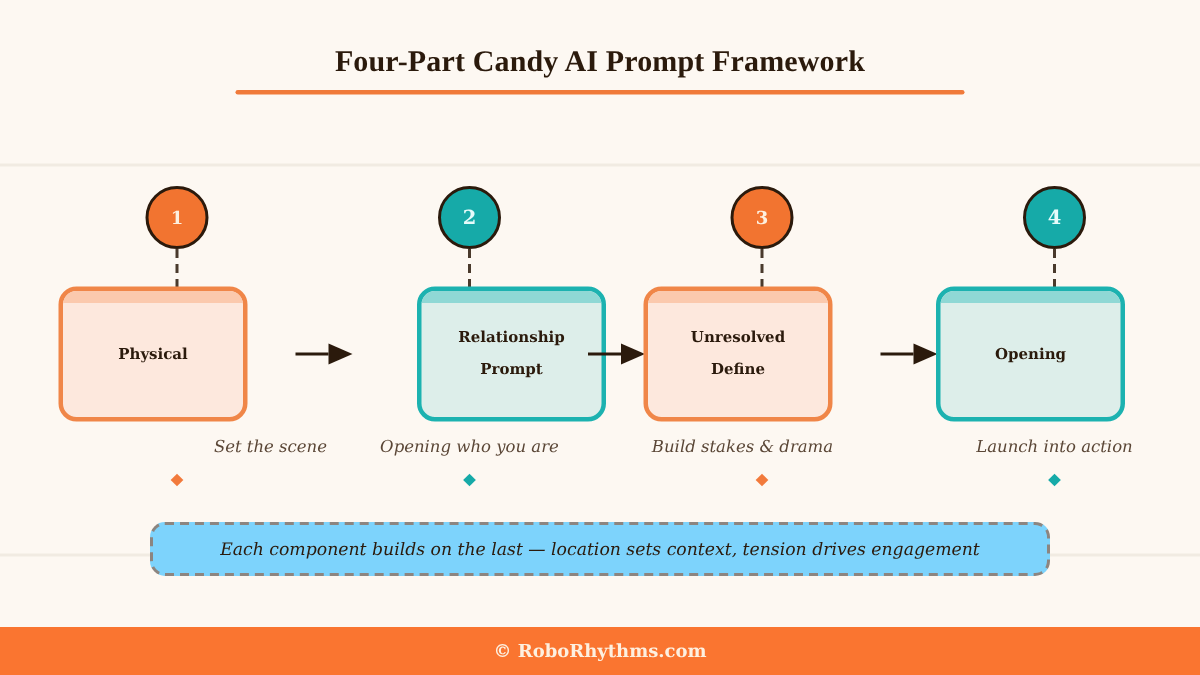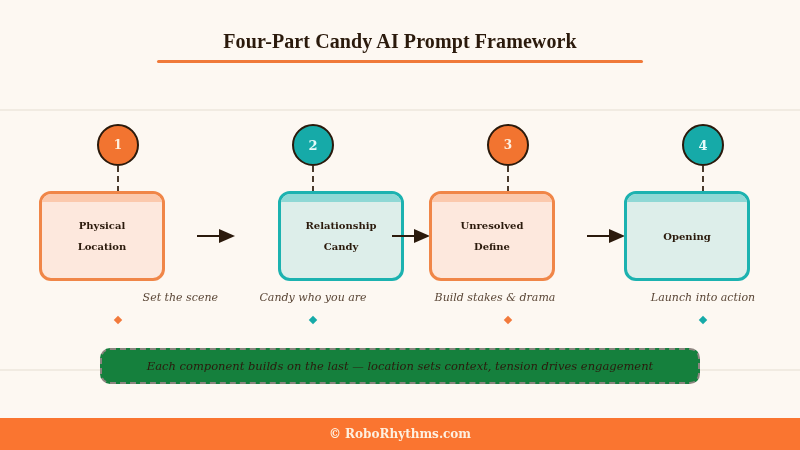--- a/index.html
+++ b/index.html
@@ -73,21 +73,21 @@
   .diamond {
     position: absolute; top: 317px; width: 6px; height: 6px;
     transform: rotate(45deg);
   }
   .diamond.orange { background: #f27a3c; }
   .diamond.teal { background: #16aaa8; }
 
   .note {
     position: absolute; top: 348px; left: 100px; width: 600px; height: 36px;
     border: 2px dashed #8c8580; border-radius: 10px;
-    background: #15803d;
+    background: #7dd3fc;
     display: flex; align-items: center; justify-content: center;
     font-family: "DejaVu Serif", serif; font-style: italic; font-size: 11.5px;
     color: #2b1a0c;
   }
   .footer {
     position: absolute; left: 0; top: 418px; width: 800px; height: 32px;
     background: #fa7530;
     display: flex; align-items: center; justify-content: center;
     font-family: "DejaVu Serif", serif; font-weight: bold; font-size: 12px;
     color: #fdf0e0;
@@ -101,43 +101,42 @@
 <div class="hline top"></div>
 <div class="hline bottom"></div>
 
 <div>
   <div class="badge orange" style="left:97px;">1</div>
   <div class="connector" style="left:117px;"></div>
   <div class="box orange" style="left:39px;">
     <div class="topband"></div>
     <div class="label">
       <div>Physical</div>
-      <div>Location</div>
     </div>
   </div>
   <div class="caption" style="left:18px;text-align:right;">Set the scene</div>
   <div class="diamond orange" style="left:115px;"></div>
 </div>
 
 <div class="arrow" style="left:197px;">
     <div class="shaft"></div>
     <div class="head"></div>
   </div>
 
 <div>
   <div class="badge teal" style="left:292px;">2</div>
   <div class="connector" style="left:312px;"></div>
   <div class="box teal" style="left:234px;margin-left:44px;">
     <div class="topband"></div>
     <div class="label">
       <div>Relationship</div>
-      <div>Candy</div>
+      <div>Prompt</div>
     </div>
   </div>
-  <div class="caption" style="left:213px;">Candy who you are</div>
+  <div class="caption" style="left:213px;">Opening who you are</div>
   <div class="diamond teal" style="left:310px;"></div>
 </div>
 
 <div class="arrow" style="left:392px;">
     <div class="shaft"></div>
     <div class="head"></div>
   </div>
 
 <div>
   <div class="badge orange" style="left:487px;">3</div>

